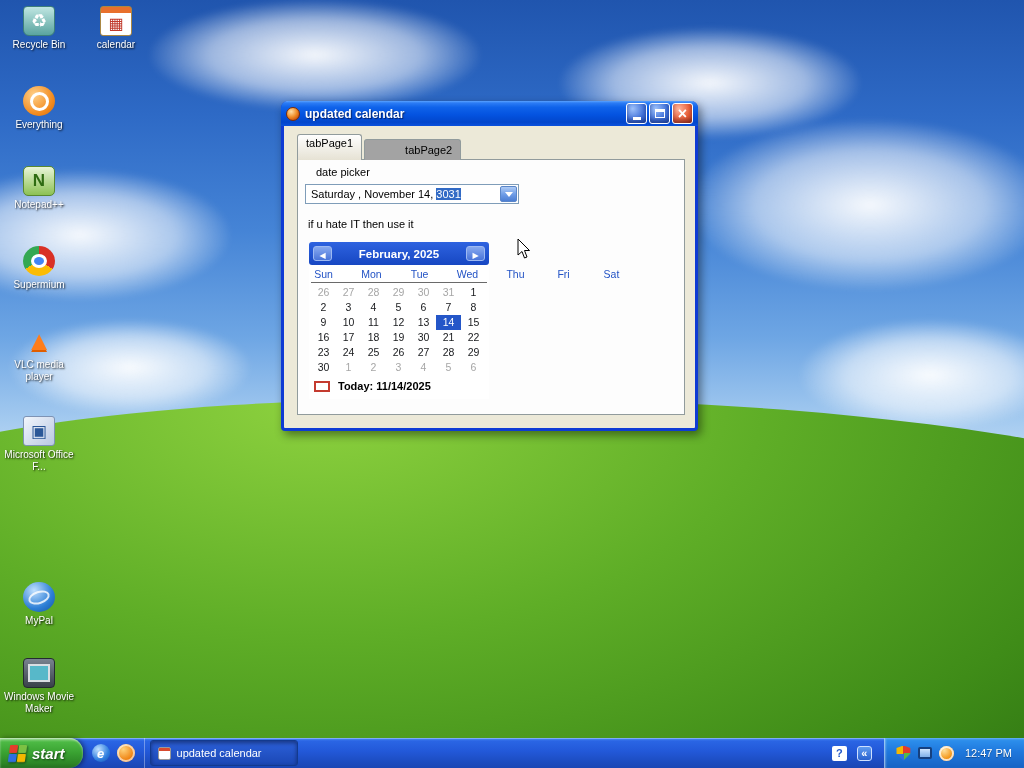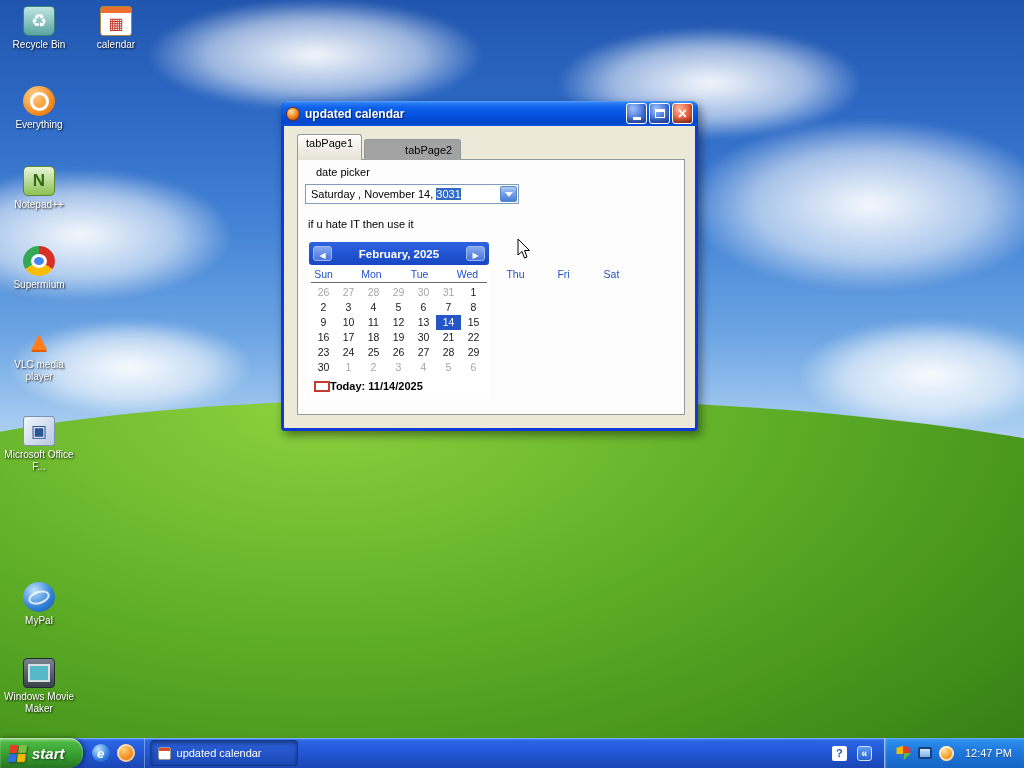--- a/index.html
+++ b/index.html
@@ -97,21 +97,21 @@
   .cal-nav { width:19px; height:15px; border-radius:3px; background:linear-gradient(180deg,#87a9ef,#4a75da);
     border:1px solid #9db9f2; display:flex; align-items:center; justify-content:center; cursor:default; }
   .nav-l::before { content:"◀"; color:#fff; font-size:8px; }
   .nav-r::before { content:"▶"; color:#fff; font-size:8px; }
   .cal-dow { display:grid; grid-template-columns:repeat(7,25px); margin:3px 2px 1px; padding-bottom:2px; border-bottom:1px solid #6a6a6a;gap:23px; }
   .dow-cell { text-align:center; color:#2353c5; font-size:10.5px; }
   .cal-grid { display:grid; grid-template-columns:repeat(7,25px); grid-auto-rows:15px; margin:2px 2px 0; }
   .cal-cell { text-align:center; color:#17191c; font-size:10.5px; line-height:15px; cursor:default; }
   .cal-cell.muted { color:#a6a6a6; }
   .cal-cell.selected { background:#2456c8; color:#fff; }
-  .cal-today { display:flex; align-items:flex-end; gap:0; padding:5px 4px 7px 5px; }
+  .cal-today { display:flex; align-items:flex-end; gap:8px; padding:5px 4px 7px 5px; }
   .today-swatch { width:16px; height:11px; background:#fff; border:2px solid #c43b2f; }
   .today-label { font-weight:bold; color:#000; font-size:11px; }
 
   
   .cursor { position:absolute; left:517px; top:238px; z-index:50; }
 
   
   .taskbar { position:absolute; left:0; bottom:0; width:1024px; height:30px; z-index:40; display:flex; align-items:stretch;
     background:linear-gradient(180deg,#4e8df7 0%,#2a65e4 10%,#2258d8 45%,#1c4cc0 80%,#1a46b4 100%);
     box-shadow:inset 0 1px 0 #7fabf5; }

